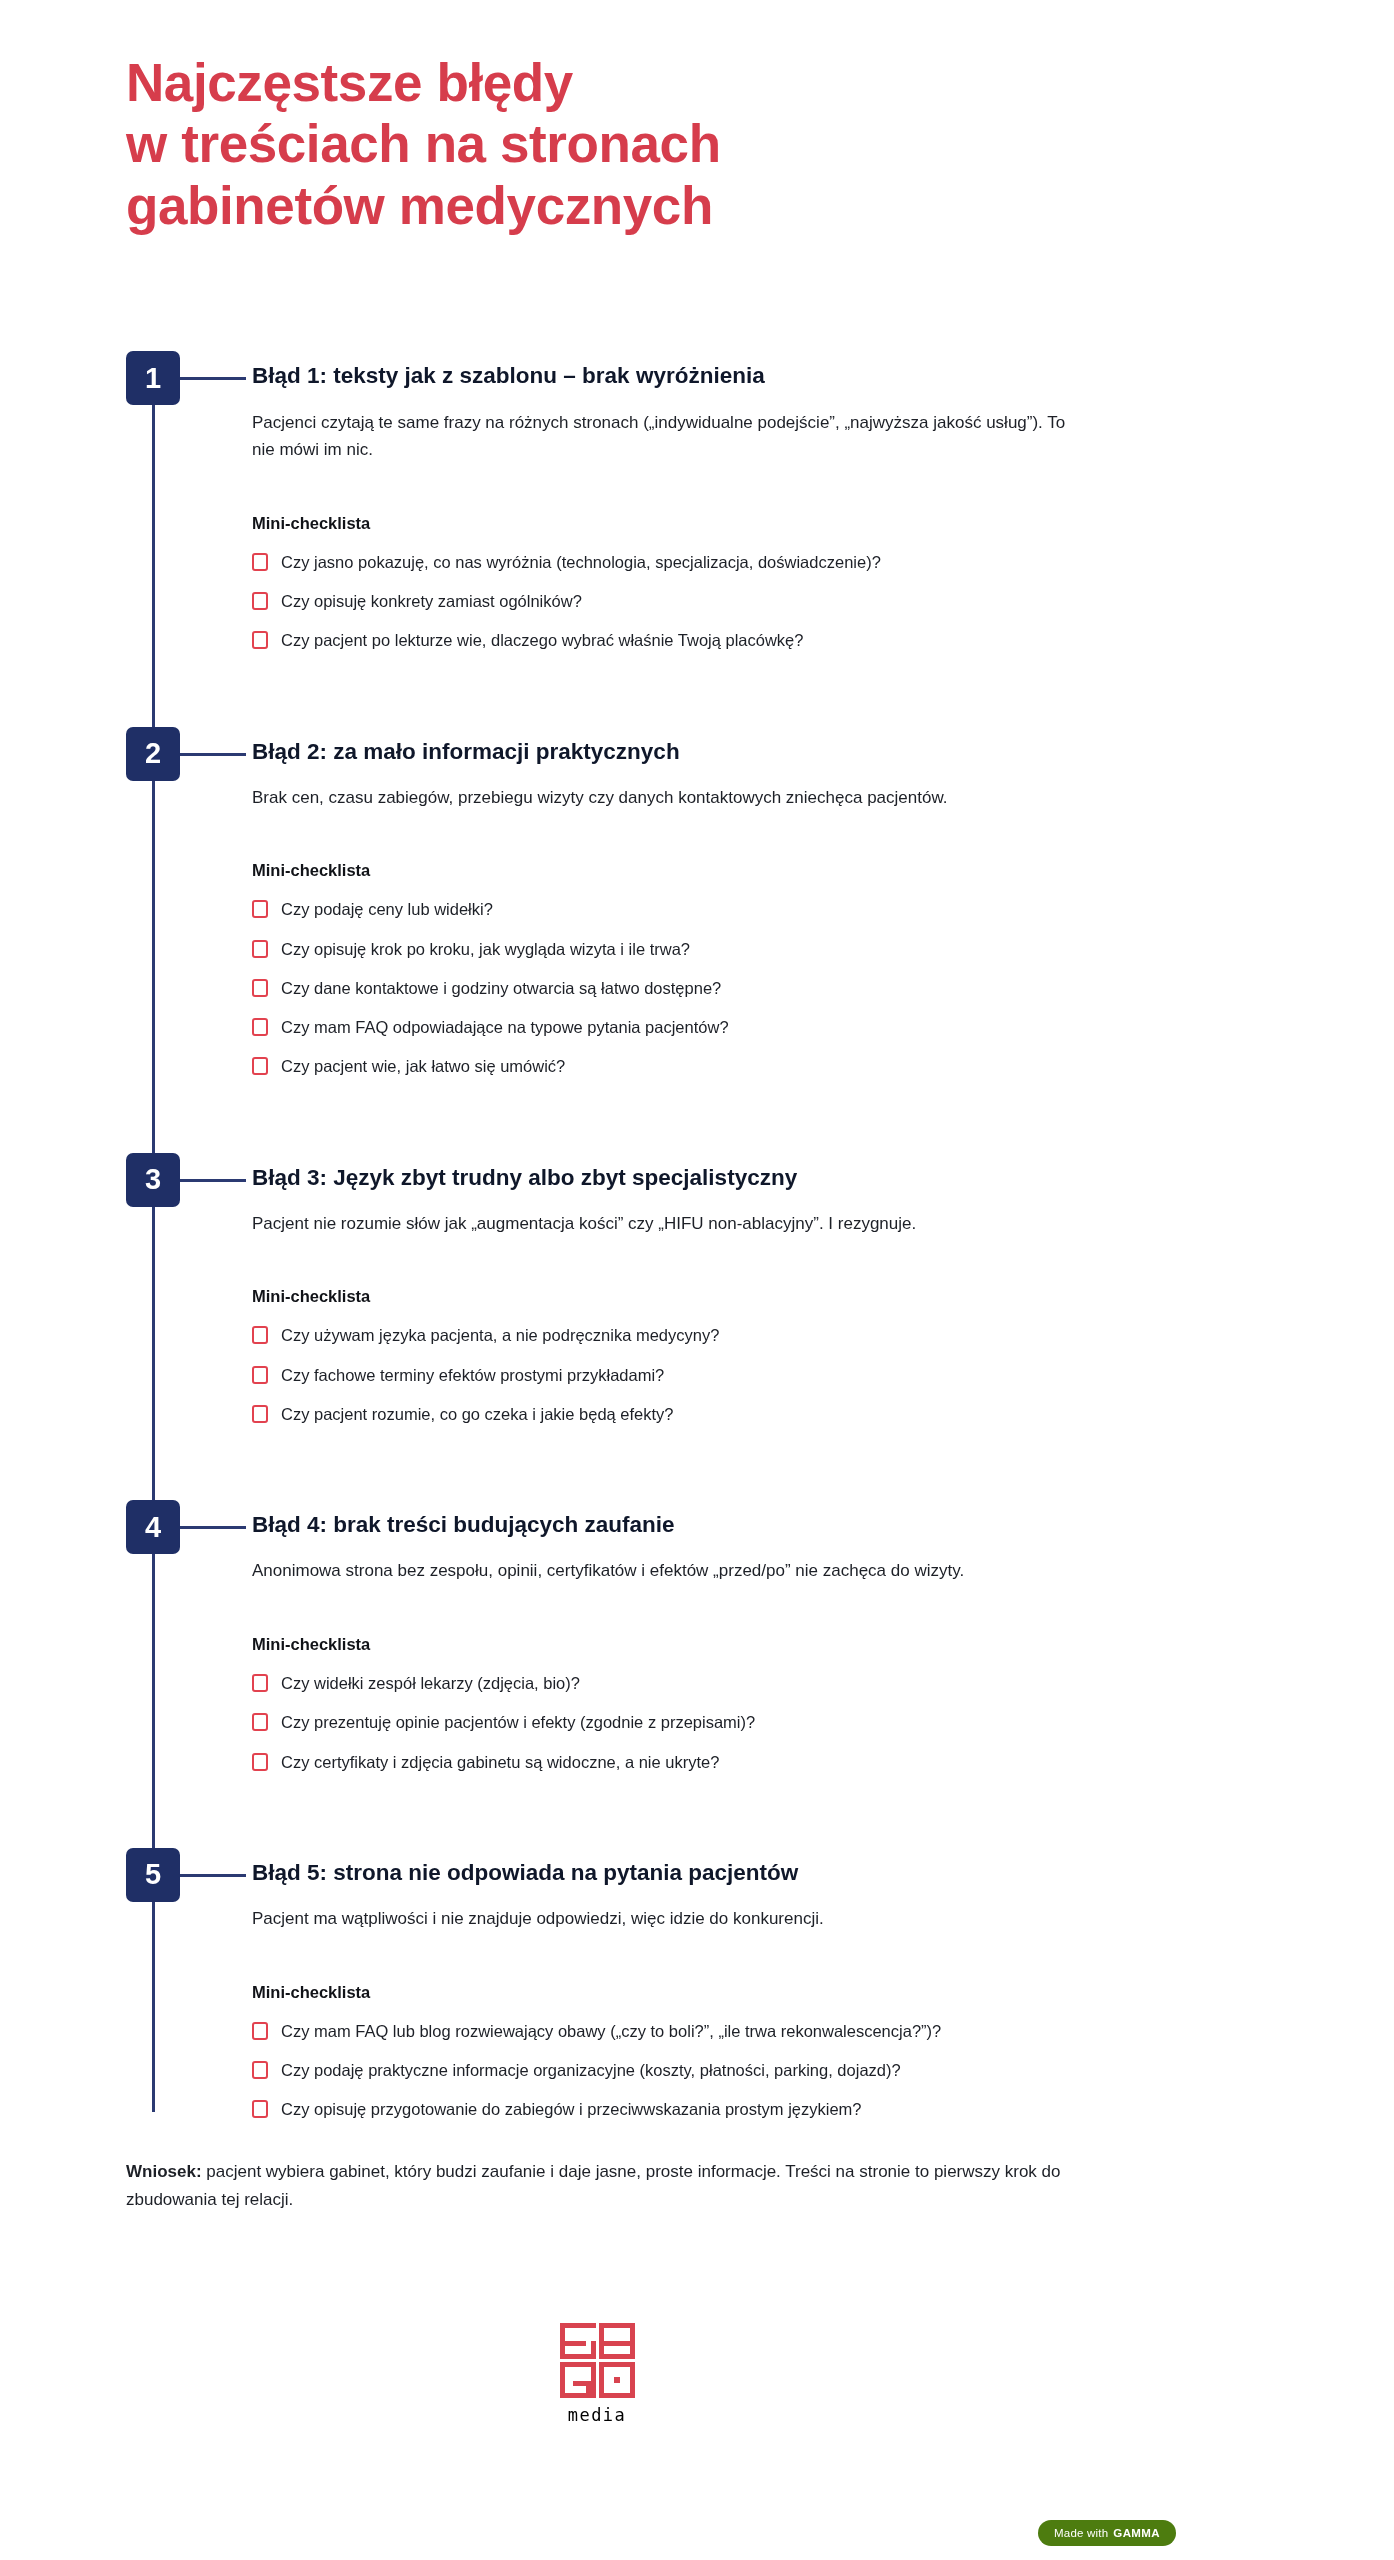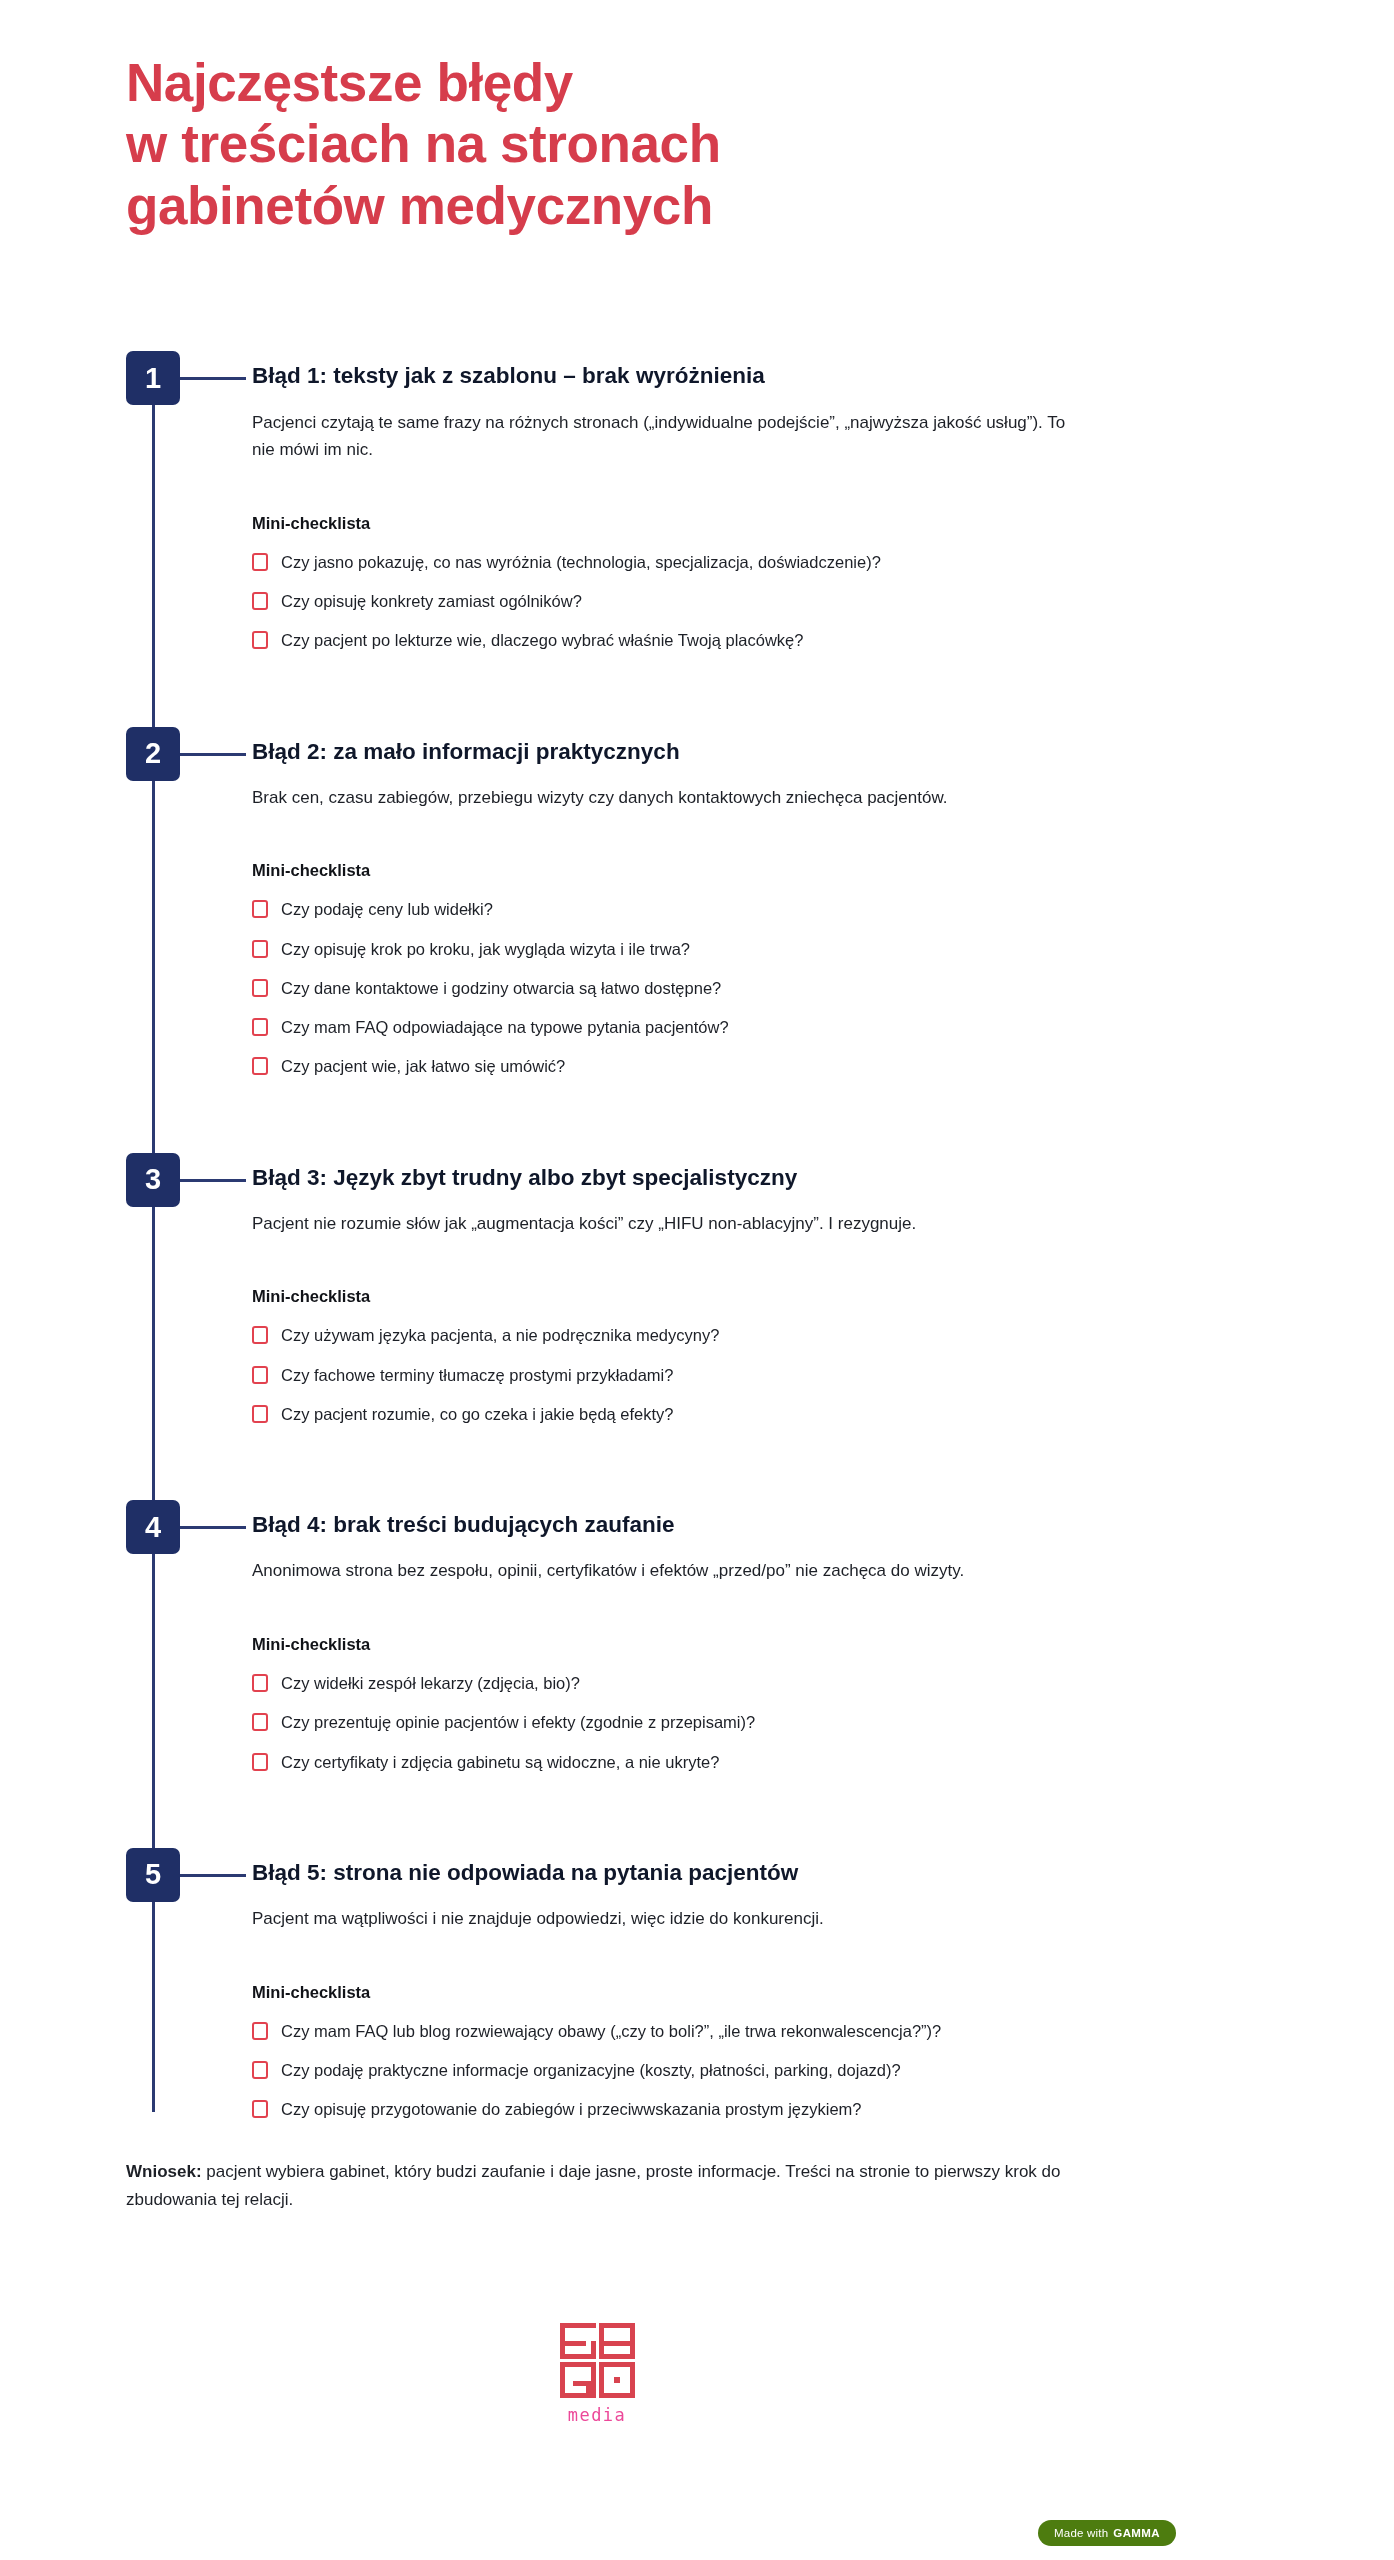--- a/index.html
+++ b/index.html
@@ -215,21 +215,21 @@
     content: "";
     position: absolute;
     left: 50%; top: 50%;
     transform: translate(-50%, -50%);
     width: 6px; height: 6px;
     background: #d8434f;
   }
 
   .logo-word {
     margin-top: 7px;
-    color: #ec4899;
+    color: #000000;
     font-family: "DejaVu Sans Mono", monospace;
     font-size: 17px;
     letter-spacing: 1.5px;
     text-align: right;
   }
 
   .gamma-badge {
     position: absolute;
     right: 18px;
     bottom: 14px;
@@ -321,21 +321,21 @@
       <div class="sec-heading">Błąd 3: Język zbyt trudny albo zbyt specjalistyczny</div>
       <div class="sec-desc">Pacjent nie rozumie słów jak „augmentacja kości” czy „HIFU non-ablacyjny”. I rezygnuje.</div>
       <div class="checklist-title">Mini-checklista</div>
       <ul class="checklist">
         <li class="check-item">
           <span class="check-box"></span>
           <span class="check-label">Czy używam języka pacjenta, a nie podręcznika medycyny?</span>
         </li>
         <li class="check-item">
           <span class="check-box"></span>
-          <span class="check-label">Czy fachowe terminy tłumaczę prostymi przykładami?</span>
+          <span class="check-label">Czy fachowe terminy efektów prostymi przykładami?</span>
         </li>
         <li class="check-item">
           <span class="check-box"></span>
           <span class="check-label">Czy pacjent rozumie, co go czeka i jakie będą efekty?</span>
         </li>
       </ul>
       <div class="sec-gap"></div>
     </div>
 
     <div class="section">

